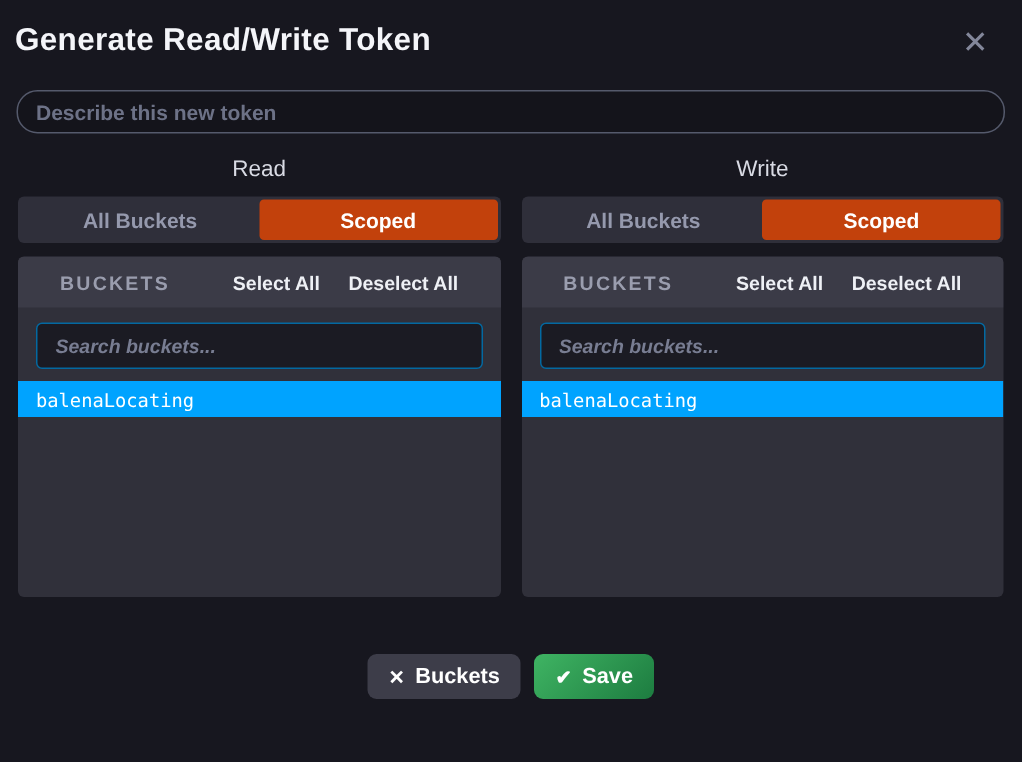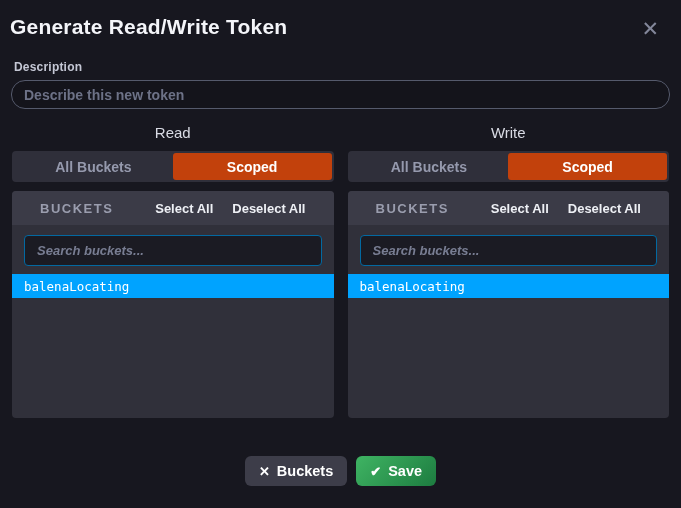--- a/index.html
+++ b/index.html
@@ -95,21 +95,20 @@
 </style>
 </head>
 <body>
 
 <div class="dialog-header">
   <div class="dialog-title">Generate Read/Write Token</div>
   <div class="close-btn">✕</div>
 </div>
 
 <div class="desc-section">
-  <label class="desc-label">Description</label>
   <input class="desc-input" type="text" placeholder="Describe this new token" style="">
 </div>
 
 <div class="columns">
 
   <div class="column">
     <div class="column-heading">Read</div>
     <div class="toggle-group">
       <div class="toggle-option">All Buckets</div>
       <div class="toggle-option selected">Scoped</div>

